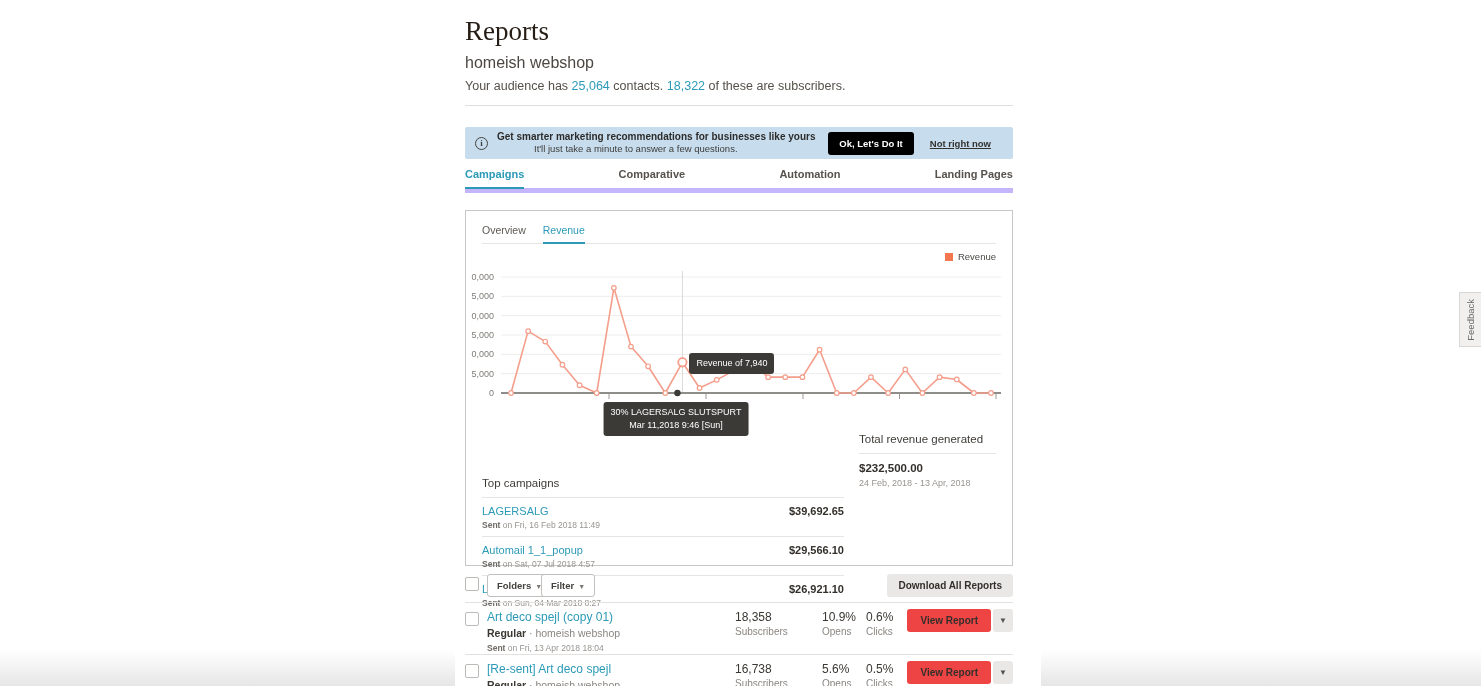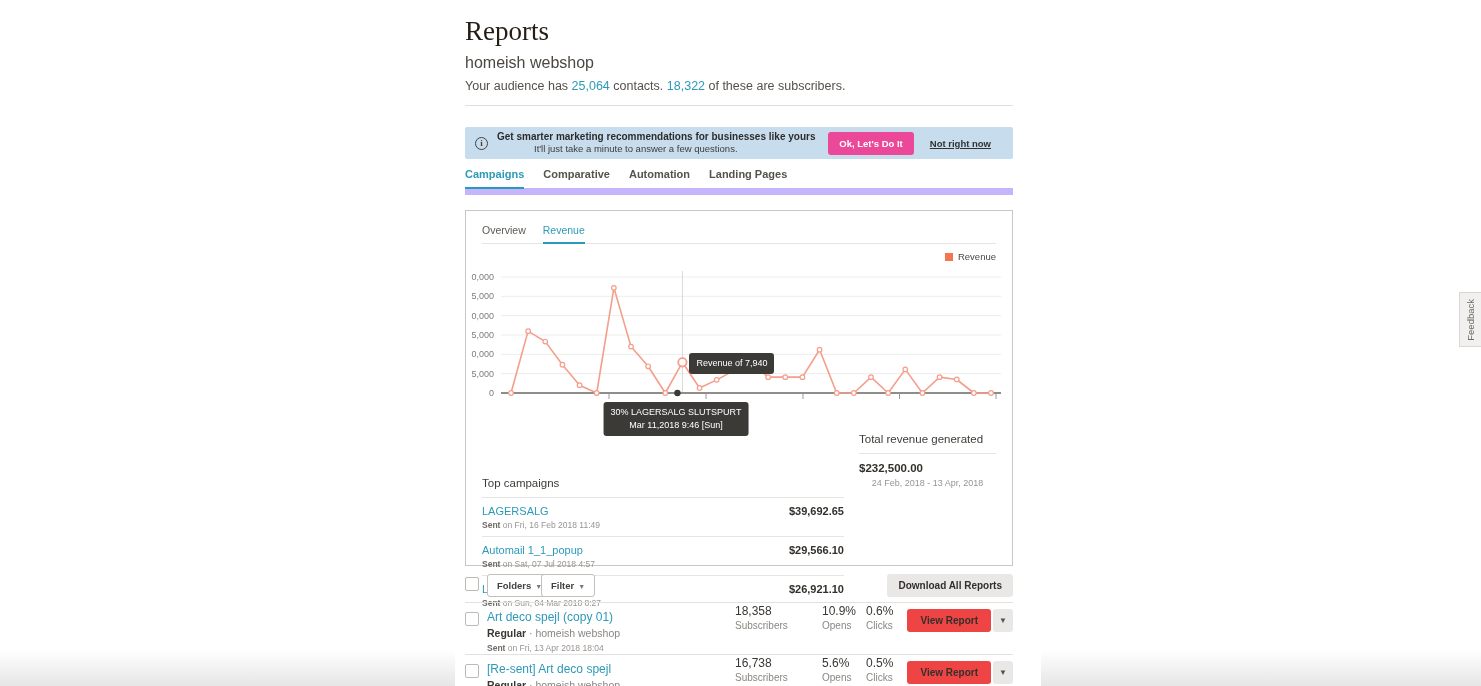--- a/index.html
+++ b/index.html
@@ -23,26 +23,26 @@
   .header-divider { position:absolute; top:105px; left:0; width:548px; border-top:1px solid #e0dedc; }
 
   
   .banner { position:absolute; top:127px; left:0; width:548px; height:32px; background:#c7ddee; border-radius:2px;
     display:flex; align-items:center; padding:0 10px; }
   .info-icon { width:13px; height:13px; border:1.4px solid #42413f; border-radius:50%; color:#42413f;
     font-family:"Liberation Serif", serif; font-size:9px; font-weight:bold; display:flex; align-items:center; justify-content:center; flex:0 0 auto; }
   .banner-text { margin-left:9px; flex:1; line-height:1.25; }
   .banner-title { font-size:10px; font-weight:bold; color:#2d2c2a; }
   .banner-sub { font-size:9.5px; color:#3c3b39;padding-left:37px; }
-  .banner-cta { background:#ec4899; color:#fff; border:none; border-radius:3px; font-size:9.5px; font-weight:bold;
+  .banner-cta { background:#000000; color:#fff; border:none; border-radius:3px; font-size:9.5px; font-weight:bold;
     padding:6px 11px; cursor:pointer; flex:0 0 auto; font-family:inherit; }
   .banner-dismiss { margin:0 12px 0 16px; font-size:9.5px; font-weight:bold; color:#33322f; text-decoration:underline; flex:0 0 auto; }
 
   
-  .main-tabs { position:absolute; top:168px; left:0; width:548px; border-bottom:7px solid #c4b5fd; display:flex; gap:19px; }
+  .main-tabs { position:absolute; top:168px; left:0; width:548px; border-bottom:5px solid #c4b5fd; display:flex; gap:19px;justify-content:space-between; }
   .main-tab { font-size:11px; font-weight:bold; color:#56524d; padding-bottom:7px; cursor:pointer; }
   .main-tab.active { color:#2c9ab7; border-bottom:2px solid #2c9ab7; margin-bottom:-1px; }
 
   
   .card { position:absolute; top:210px; left:0; width:548px; height:356px; border:1px solid #c9c7c5; background:#fff; }
   .card-tabs { position:absolute; top:13px; left:16px; right:16px; border-bottom:1px solid #e7e5e3; display:flex; gap:17px; }
   .card-tab { font-size:10.5px; font-weight:normal; color:#5d5954; padding-bottom:6px; cursor:pointer; }
   .card-tab.active { color:#2c9ab7; border-bottom:2px solid #2c9ab7; margin-bottom:-1px; }
   .legend { position:absolute; top:40px; right:16px; display:flex; align-items:center; gap:5px; }
   .legend-swatch { width:8px; height:8px; background:#f2764f; }
@@ -58,21 +58,21 @@
   .tc-left { flex:1; padding-right:15px;margin-top:44px; }
   .tc-right { width:137px; }
   .tc-heading { font-size:11.5px; color:#3f3c38; padding-bottom:8px; border-bottom:1px solid #e7e5e3; }
   .tc-item { padding:7px 0 6px 0; border-bottom:1px solid #e7e5e3; display:flex; justify-content:space-between; }
   .tc-item:last-child { border-bottom:none; }
   .tc-name { font-size:11px; color:#2c9ab7; cursor:pointer; }
   .tc-sent, .sent-line { font-size:8.5px; color:#989490; margin-top:3px; }
   .tc-sent b, .sent-line b { color:#6e6a66; }
   .tc-amount { font-size:11px; font-weight:bold; color:#33302c; white-space:nowrap; }
   .tr-amount { font-size:11.5px; font-weight:bold; color:#33302c; margin-top:8px; }
-  .tr-range { font-size:9px; color:#989490; margin-top:4px;text-align:center; }
+  .tr-range { font-size:9px; color:#989490; margin-top:4px; }
 
   
   .toolbar { position:absolute; top:574px; left:0; width:548px; height:22px; }
   .checkbox { width:14px; height:14px; border:1px solid #bcbab7; border-radius:2px; background:#fff; cursor:pointer; }
   .toolbar .checkbox { position:absolute; left:0; top:3px; }
   .tb-btn { position:absolute; top:0; background:#fff; border:1px solid #c2c0bd; border-radius:3px; font-size:9.5px;
     font-weight:bold; color:#44423f; padding:5px 9px; cursor:pointer; font-family:inherit; }
   .tb-btn .caret { font-size:7px; color:#7c7975; margin-left:4px; }
   .tb-btn.folders { left:22px; }
   .tb-btn.filter { left:76px; }
@@ -81,21 +81,21 @@
 
   
   .rows { position:absolute; top:602px; left:0; width:548px; }
   .row { position:relative; height:52px; border-top:1px solid #e3e1df; }
   .row .checkbox { position:absolute; left:0; top:9px; }
   .row-info { position:absolute; left:22px; top:7px; }
   .row-name { font-size:12px; color:#2c9ab7; cursor:pointer; }
   .row-meta { font-size:10.5px; color:#8a8682; margin-top:3px; }
   .row-meta b { color:#3a3733; }
   .row .sent-line { margin-top:4px; }
-  .stat { position:absolute; top:1px; }
+  .stat { position:absolute; top:7px; }
   .stat-value { font-size:12px; color:#3a3733; }
   .stat-label { font-size:10px; color:#8a8682; margin-top:2px; }
   .stat.subs { left:270px; } .stat.opens { left:357px; } .stat.clicks { left:401px; }
   .row-actions { position:absolute; right:0; top:6px; display:flex; gap:2px; }
   .view-report-btn { background:#ef4444; border:none; border-radius:3px; font-size:10px; font-weight:bold;
     color:#33302c; padding:6px 13px; cursor:pointer; font-family:inherit; }
   .chevron-btn { background:#e9e8e6; border:none; border-radius:3px; width:20px; color:#55524e; font-size:8px;
     cursor:pointer; display:flex; align-items:center; justify-content:center; font-family:inherit; }
 
   

